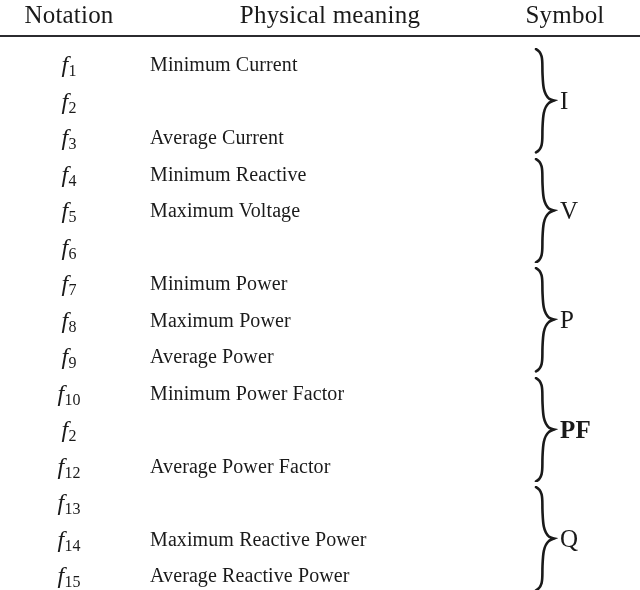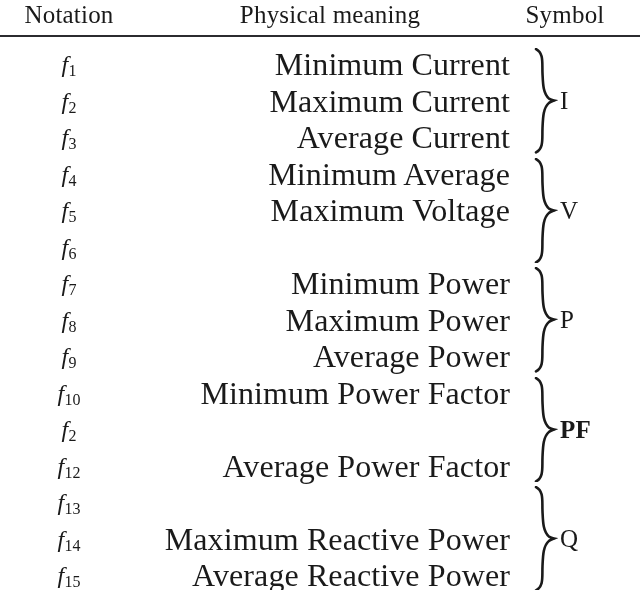--- a/index.html
+++ b/index.html
@@ -96,22 +96,22 @@
     font-size: 16px;
     font-style: normal;
     vertical-align: -0.28em;
     letter-spacing: 0;
     margin-left: 0.5px;
   }
   .cell-meaning {
     position: absolute;
     left: 150px;
     width: 360px;
-    text-align: right;
-    font-size: 32px;
+    text-align: left;
+    font-size: 20px;
     line-height: 36.5px;
     letter-spacing: 0.1px;
   }
 
   
   .brace-layer {
     position: absolute;
     left: 0;
     top: 46px;
     width: 640px;
@@ -156,29 +156,28 @@
 
   <div class="rule-top"></div>
 
   <div class="body-rows" id="body-rows">
       <div class="row">
         <div class="cell-notation"><span>f</span><span class="sub">1</span></div>
         <div class="cell-meaning">Minimum Current</div>
       </div>
       <div class="row">
         <div class="cell-notation"><span>f</span><span class="sub">2</span></div>
-        <div class="cell-meaning">Maximum Current</div>
       </div>
       <div class="row">
         <div class="cell-notation"><span>f</span><span class="sub">3</span></div>
         <div class="cell-meaning">Average Current</div>
       </div>
       <div class="row">
         <div class="cell-notation"><span>f</span><span class="sub">4</span></div>
-        <div class="cell-meaning">Minimum Average</div>
+        <div class="cell-meaning">Minimum Reactive</div>
       </div>
       <div class="row">
         <div class="cell-notation"><span>f</span><span class="sub">5</span></div>
         <div class="cell-meaning">Maximum Voltage</div>
       </div>
       <div class="row">
         <div class="cell-notation"><span>f</span><span class="sub">6</span></div>
       </div>
       <div class="row">
         <div class="cell-notation"><span>f</span><span class="sub">7</span></div>

